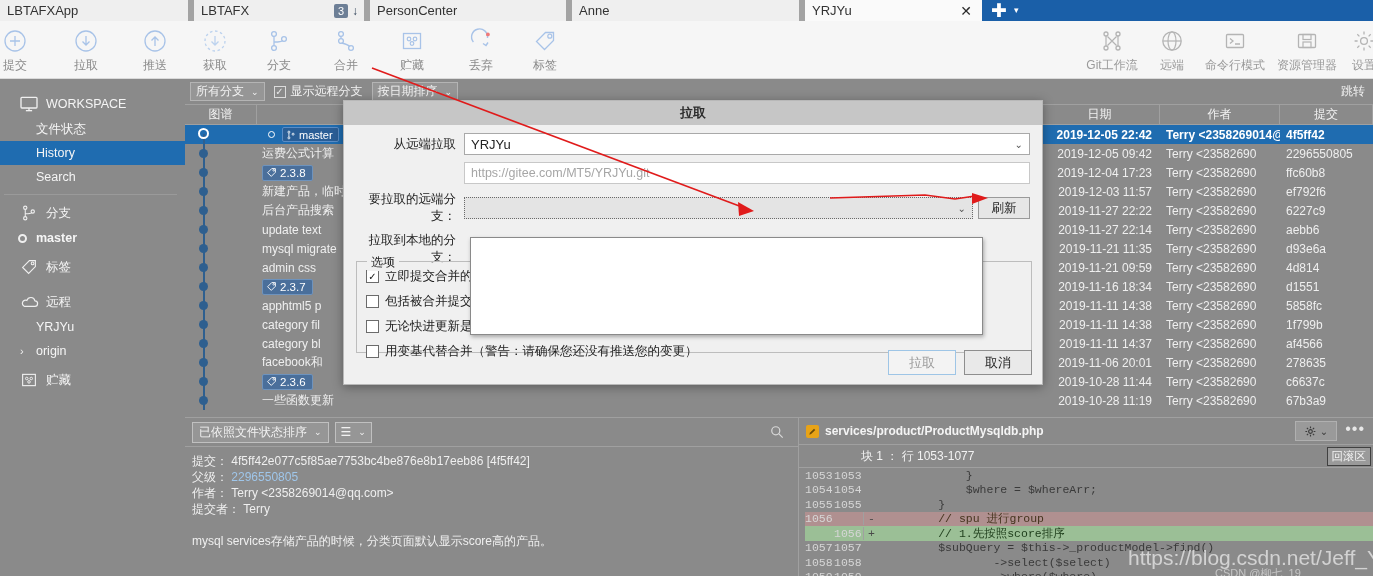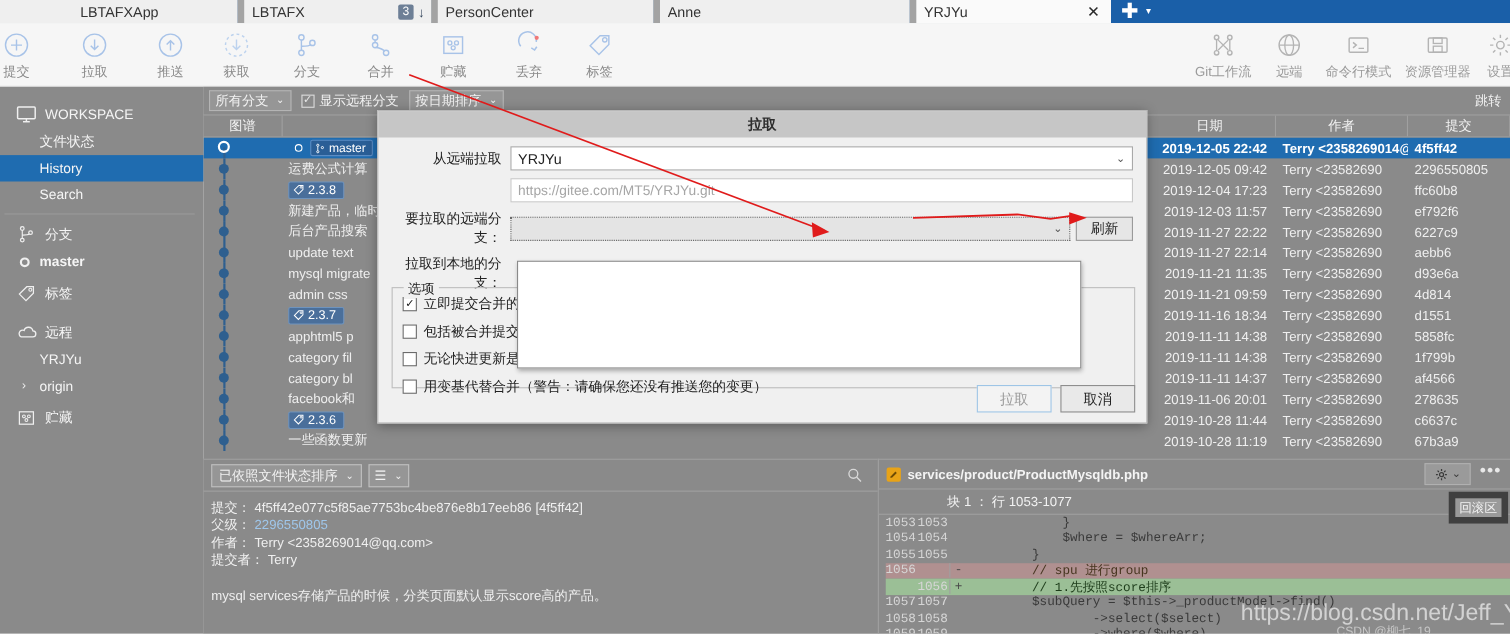--- a/index.html
+++ b/index.html
@@ -47,21 +47,21 @@
   .tool .tl { font-size:12px; color:#8a8a8a; margin-top:1px; }
   .tool.right .tl { color:#9a9a9a; }
   svg { display:block; overflow:visible; }
 
   
   .sidebar {
     position:absolute; left:0; top:79px; width:185px; height:497px;
     background:#8a8a8a; color:#f0f0f0;
   }
   .sb-section {
-    display:flex; align-items:center; height:26px; padding-left:15px;
+    display:flex; align-items:center; height:26px; padding-left:20px;
     font-size:12.5px; color:#f5f5f5; cursor:pointer;
   }
   .sb-section .sicon { width:26px; display:flex; align-items:center; }
   .sb-item {
     height:24px; display:flex; align-items:center; padding-left:36px;
     font-size:12.5px; color:#f5f5f5; cursor:pointer;
   }
   .sb-item.active { background:#1f6cb0; }
   .sb-item.bold { font-weight:bold; }
   .sb-div { height:1px; background:#9a9a9a; margin:5px 8px 5px 4px; }
@@ -158,21 +158,21 @@
     align-items:center; justify-content:center; gap:3px; cursor:pointer;
   }
   .dots { position:absolute; right:8px; top:2px; font-size:16px; color:#e8e8e8; letter-spacing:1px; cursor:pointer;}
 
   .hunkbar {
     position:absolute; left:0; top:26px; width:575px; height:24px;
     background:#8a8a8a; border-top:1px solid #a0a0a0; border-bottom:1px solid #a0a0a0;
     display:flex; align-items:center; padding-left:62px; font-size:12px; color:#f2f2f2;
   }
   .rollback {
-    position:absolute; right:3px; top:2px; border:6px solid #404040; background:#9a9a9a;
+    position:absolute; right:3px; top:2px; border:1px solid #404040; background:#9a9a9a;
     font-size:11.5px; color:#f2f2f2; padding:1px 4px; cursor:pointer;
   }
   .diff {
     position:absolute; left:6px; top:50px; width:575px; height:109px;
     font-family:"Liberation Mono","DejaVu Sans Mono",monospace; font-size:11.5px;
     overflow:hidden;
   }
   .dline { height:14.5px; display:flex; align-items:center; }
   .dln { width:29px; text-align:right; padding-right:4px; color:#d6d6d6; flex:none;}
   .dmark { width:16px; text-align:center; color:#4a4a4a; flex:none; border-left:1px solid #a0a0a0;}
@@ -249,21 +249,21 @@
   }
   .watermark2 {
     position:absolute; left:1215px; top:566px; font-size:11px; color:rgba(255,255,255,.5);
     white-space:nowrap; pointer-events:none; z-index:55;
   }
 </style>
 </head>
 <body>
 
 <div class="tabbar">
-  <div class="tab first" style="width:216px;justify-content:center;">
+  <div class="tab first" style="width:188px;">
     <span class="tab-label">LBTAFXApp</span>
   </div>
   <div class="tab" style="width:176px;">
     <span class="tab-label">LBTAFX</span>
     <span class="tab-badge">3</span>
     <span class="tab-badge-arrow">↓</span>
   </div>
   <div class="tab" style="width:202px;">
     <span class="tab-label">PersonCenter</span>
   </div>

